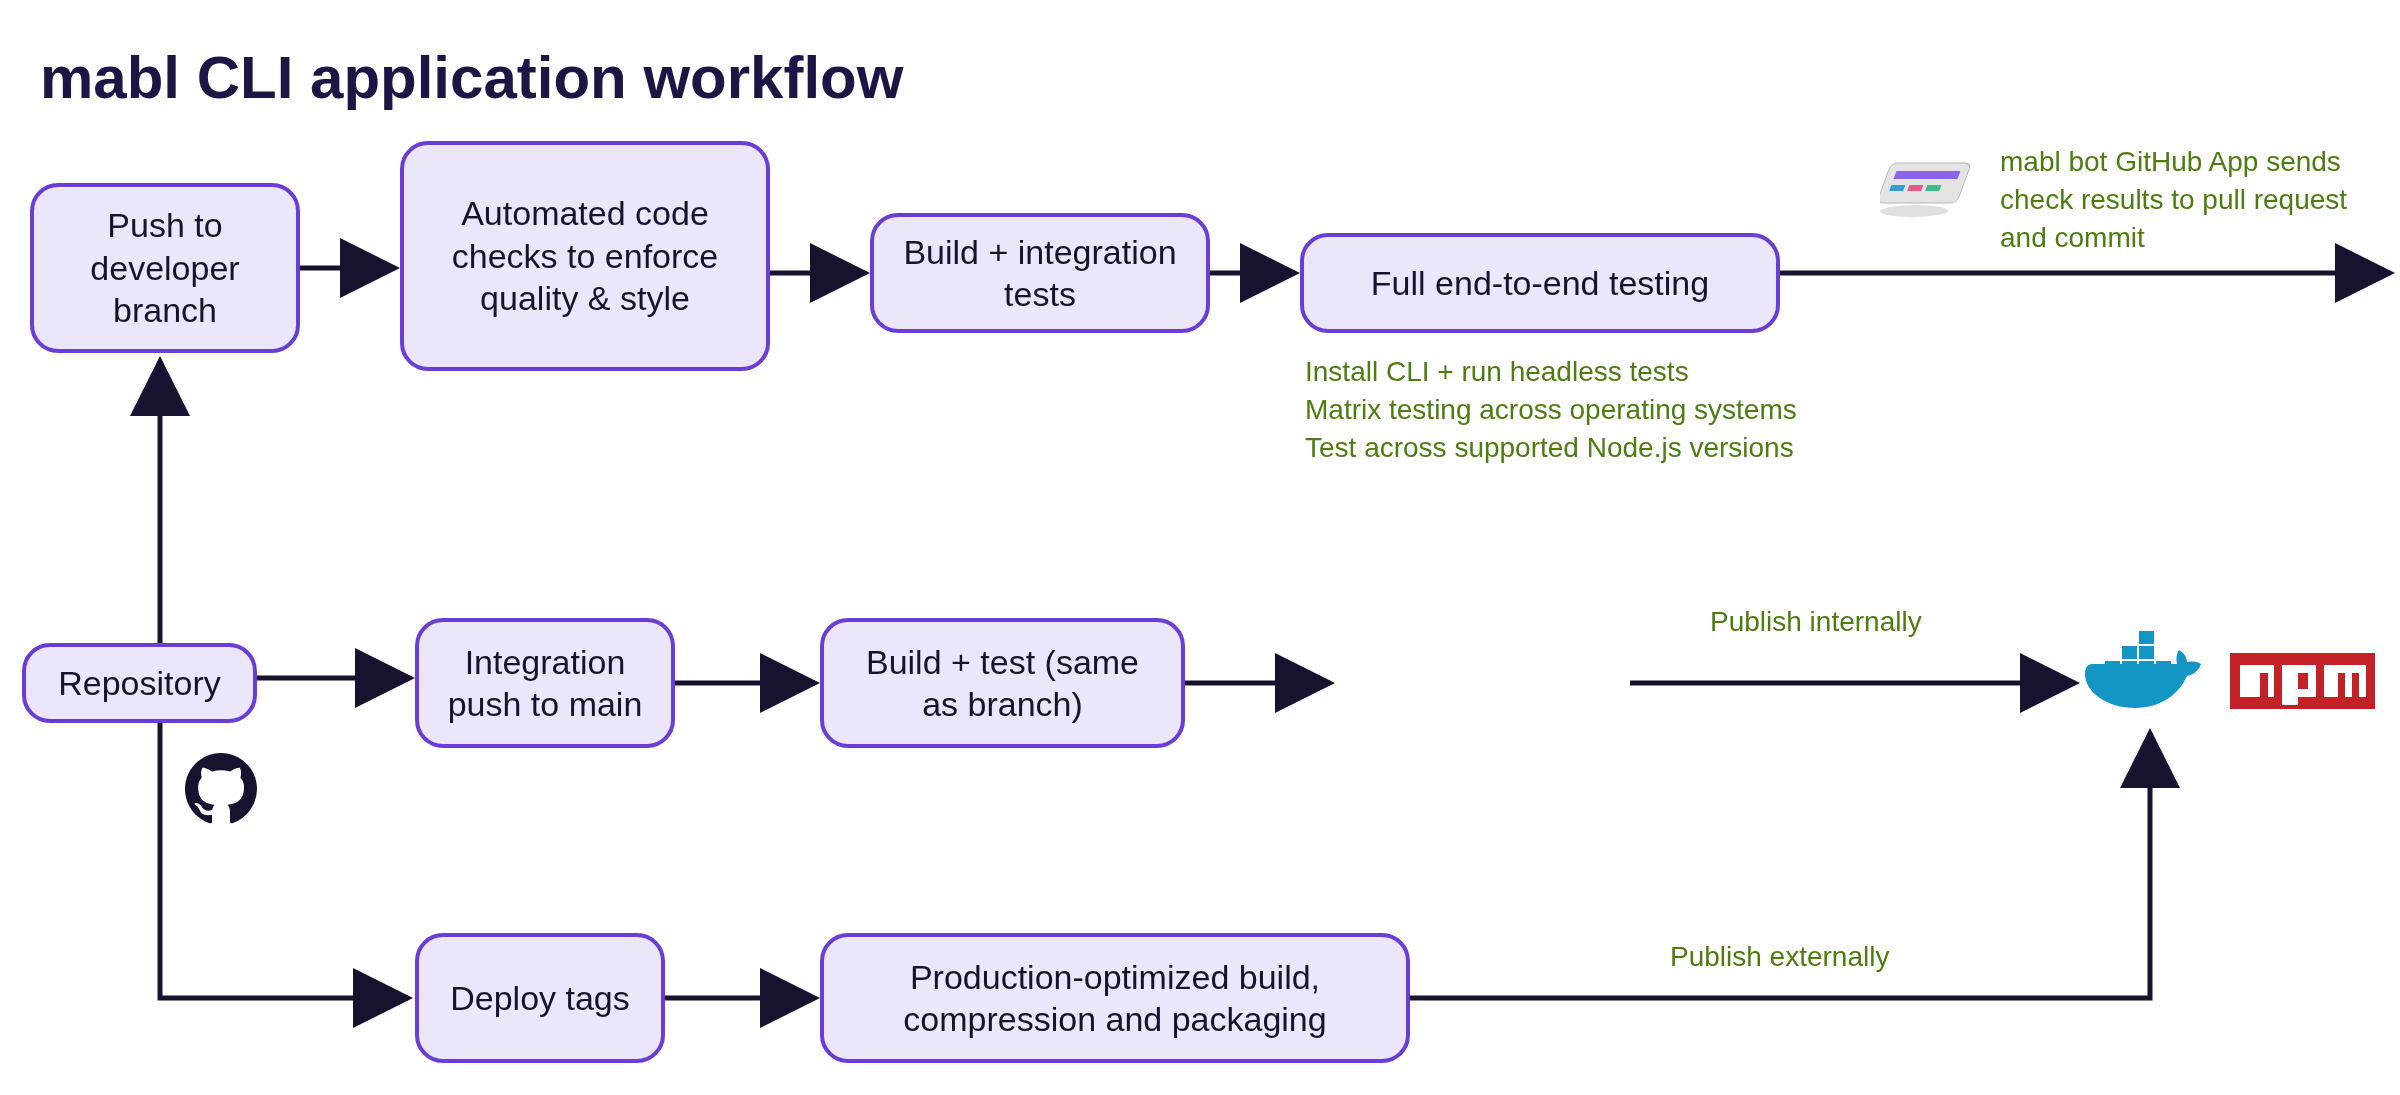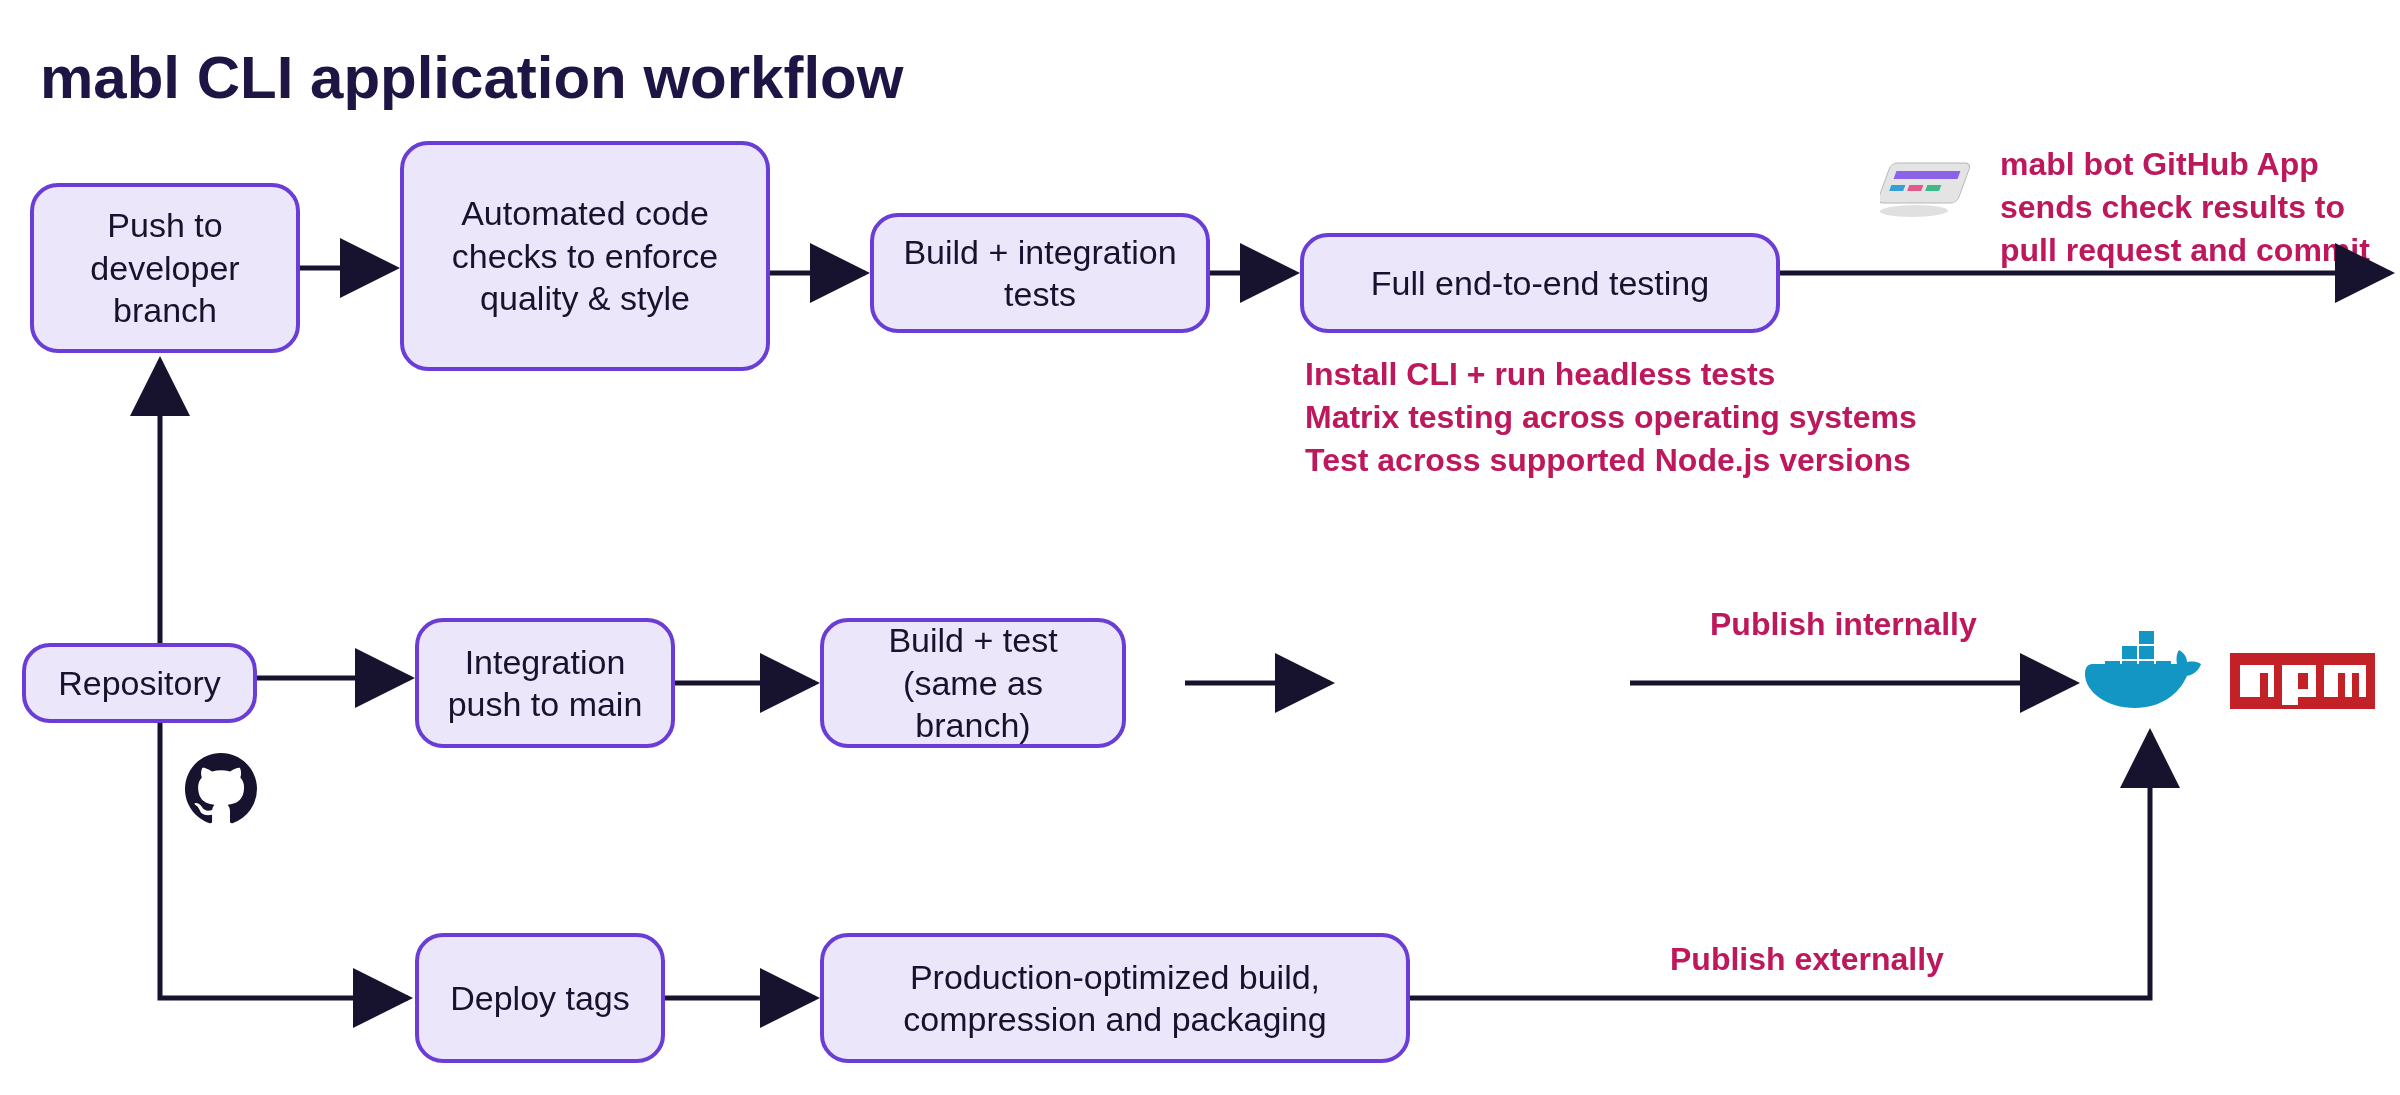--- a/index.html
+++ b/index.html
@@ -16,23 +16,23 @@
     line-height:1.25;
     display:flex;
     align-items:center;
     justify-content:center;
     text-align:center;
     padding:18px 26px;
     box-sizing:border-box;
   }
   .ann{
     position:absolute;
-    color:#be185d;
-    font-size:32px;
-    font-weight:700;
+    color:#4d7c0f;
+    font-size:28px;
+    font-weight:400;
     line-height:1.35;
   }
   svg.arrows{position:absolute;left:0;top:0;width:2400px;height:1095px;pointer-events:none;}
   .arr{stroke:#17122e;stroke-width:5;fill:none;}
   .head{fill:#17122e;}
   
   .github-icon{position:absolute;width:72px;height:72px;}
   .mabl-icon{position:absolute;width:100px;height:70px;}
   .docker-icon{position:absolute;width:120px;height:90px;}
   .npm-icon{position:absolute;width:145px;height:56px;}
@@ -44,21 +44,21 @@
 
   <div class="title">mabl CLI application workflow</div>
 
   <div class="node" style="left:30px;  top:170px; width:270px; height:170px;">Push to developer branch</div>
   <div class="node" style="left:400px; top:128px; width:370px; height:230px;">Automated code checks to enforce quality &amp; style</div>
   <div class="node" style="left:870px; top:200px; width:340px; height:120px;">Build + integration tests</div>
   <div class="node" style="left:1300px;top:220px; width:480px; height:100px;">Full end-to-end testing</div>
 
   <div class="node" style="left:415px; top:605px; width:260px; height:130px;">Integration push to main</div>
   <div class="node" style="left:22px;  top:630px; width:235px; height:80px;">Repository</div>
-  <div class="node" style="left:820px; top:605px; width:306px; height:130px;">Build + test (same as branch)</div>
+  <div class="node" style="left:820px; top:605px; width:365px; height:130px;">Build + test (same as branch)</div>
 
   <div class="node" style="left:415px; top:920px; width:250px; height:130px;">Deploy tags</div>
   <div class="node" style="left:820px; top:920px; width:590px; height:130px;">Production-optimized build, compression and packaging</div>
 
   <div class="ann" style="left:2000px; top:130px; width:390px;">mabl bot GitHub App sends check results to pull request and commit</div>
   <div class="ann" style="left:1305px; top:340px; width:700px; white-space:pre-line;">Install CLI + run headless tests
 Matrix testing across operating systems
 Test across supported Node.js versions</div>
   <div class="ann" style="left:1710px; top:590px;">Publish internally</div>
   <div class="ann" style="left:1670px; top:925px;">Publish externally</div>

